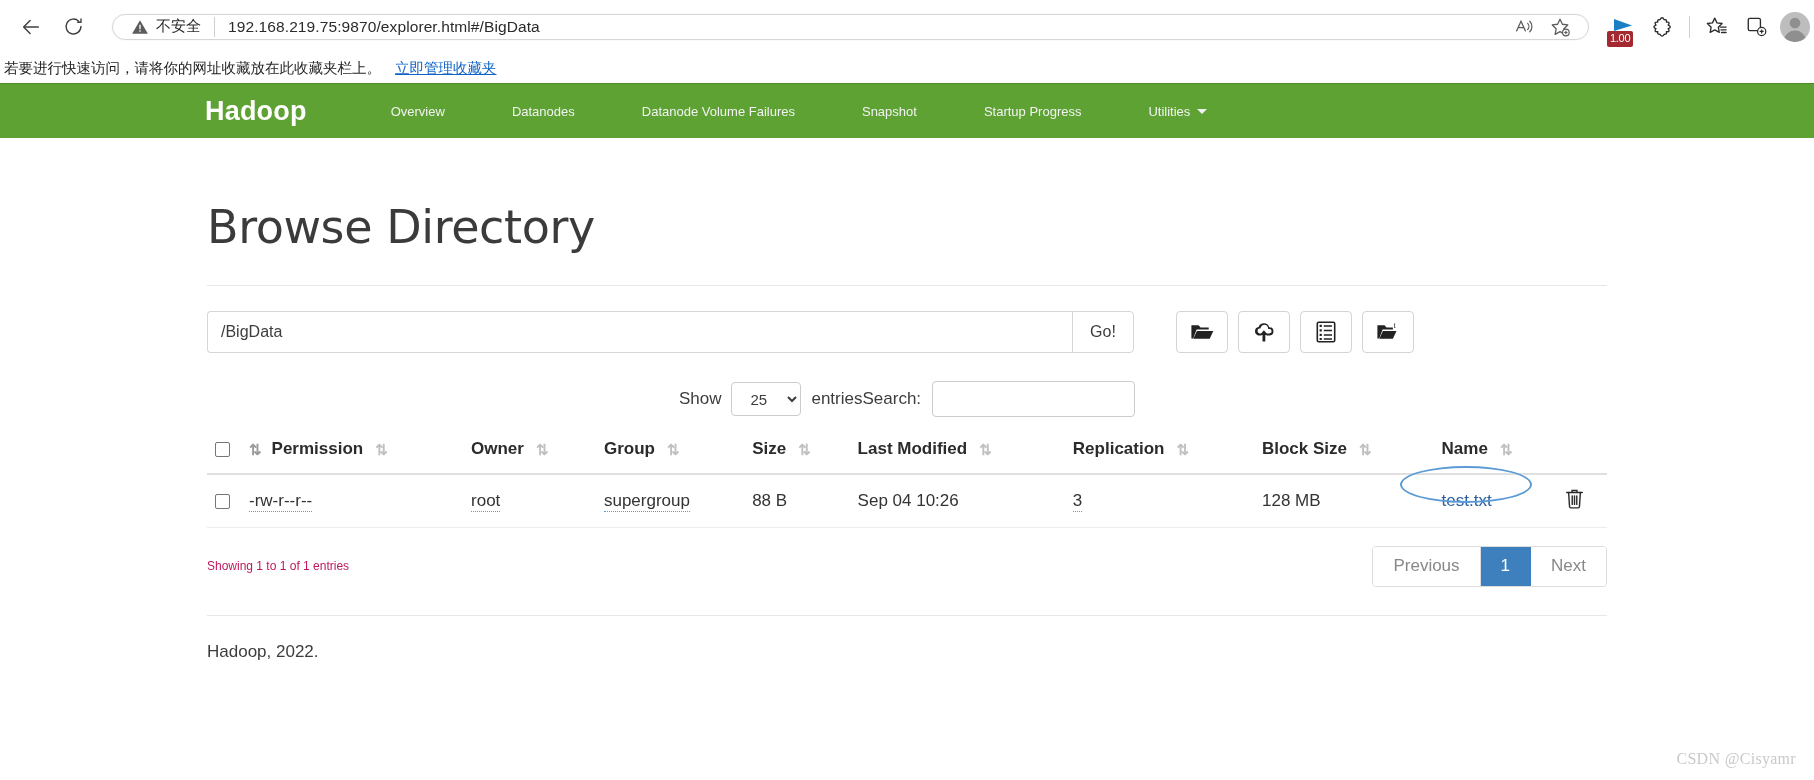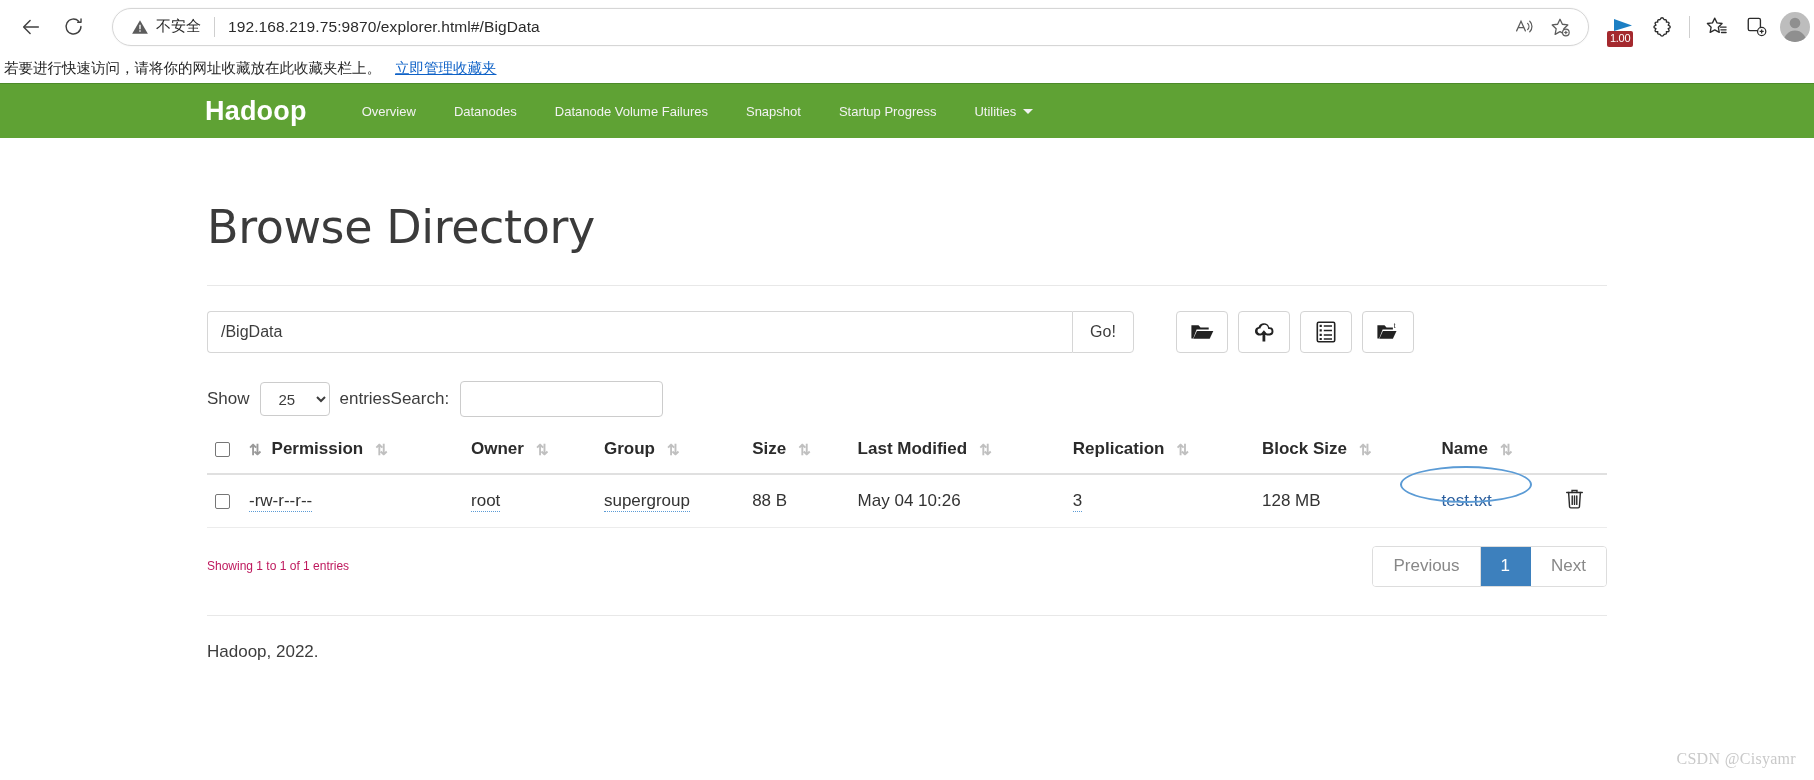--- a/index.html
+++ b/index.html
@@ -29,21 +29,21 @@
     align-items: center;
     justify-content: center;
     border-radius: 4px;
     color: #404040;
     flex: 0 0 auto;
   }
   .nav-btn svg { display: block; }
 
   .omnibox {
     flex: 1 1 auto;
-    height: 38px;
+    height: 26px;
     margin-left: 18px;
     margin-right: 8px;
     background: #ffffff;
     border: 1px solid #d6d6d6;
     border-radius: 19px;
     display: flex;
     align-items: center;
     padding: 0 8px 0 18px;
     box-shadow: 0 0 0 1px rgba(0,0,0,0.02);
   }
@@ -155,20 +155,21 @@
 
   
   .hadoop-nav {
     height: 55px;
     background: #5fa234;
     border-top: 1px solid #4d8a2a;
     display: flex;
     align-items: center;
     padding-left: 205px;
     color: #ffffff;
+    gap: 29px;
   }
   .brand {
     font-size: 27px;
     font-weight: bold;
     color: #ffffff;
     letter-spacing: 0.2px;
     margin-right: 36px;
     line-height: 1;
   }
   .nav-link {
@@ -260,21 +261,21 @@
     align-items: center;
     justify-content: center;
     color: #222222;
     cursor: pointer;
   }
 
   
   .controls-row {
     display: flex;
     align-items: center;
-    justify-content: flex-start;
+    justify-content: center;
     margin-top: 28px;
   }
   .show-entries {
     font-size: 17px;
     color: #3d3d3d;
     display: flex;
     align-items: center;
     gap: 10px;
   }
   .len-select {
@@ -649,21 +650,21 @@
         <td>
           <span class="dotted-link">-rw-r--r--</span>
         </td>
         <td>
           <span class="dotted-link">root</span>
         </td>
         <td>
           <span class="dotted-link">supergroup</span>
         </td>
         <td>88 B</td>
-        <td>May 04 10:26</td>
+        <td>Sep 04 10:26</td>
         <td>
           <span class="dotted-link">3</span>
         </td>
         <td>128 MB</td>
         <td class="name-cell">
           <span class="name-link">test.txt</span>
           <span class="annot-ellipse"></span>
         </td>
         <td class="trash-cell">
           <span>

